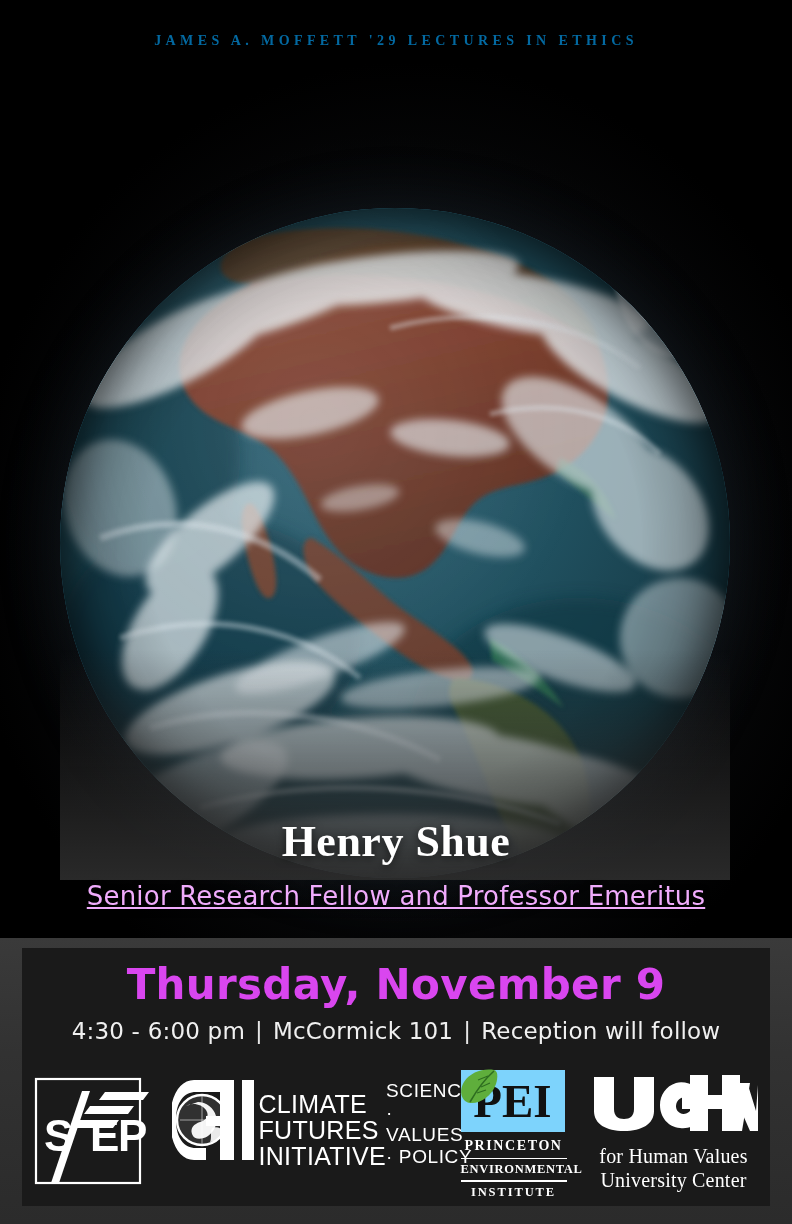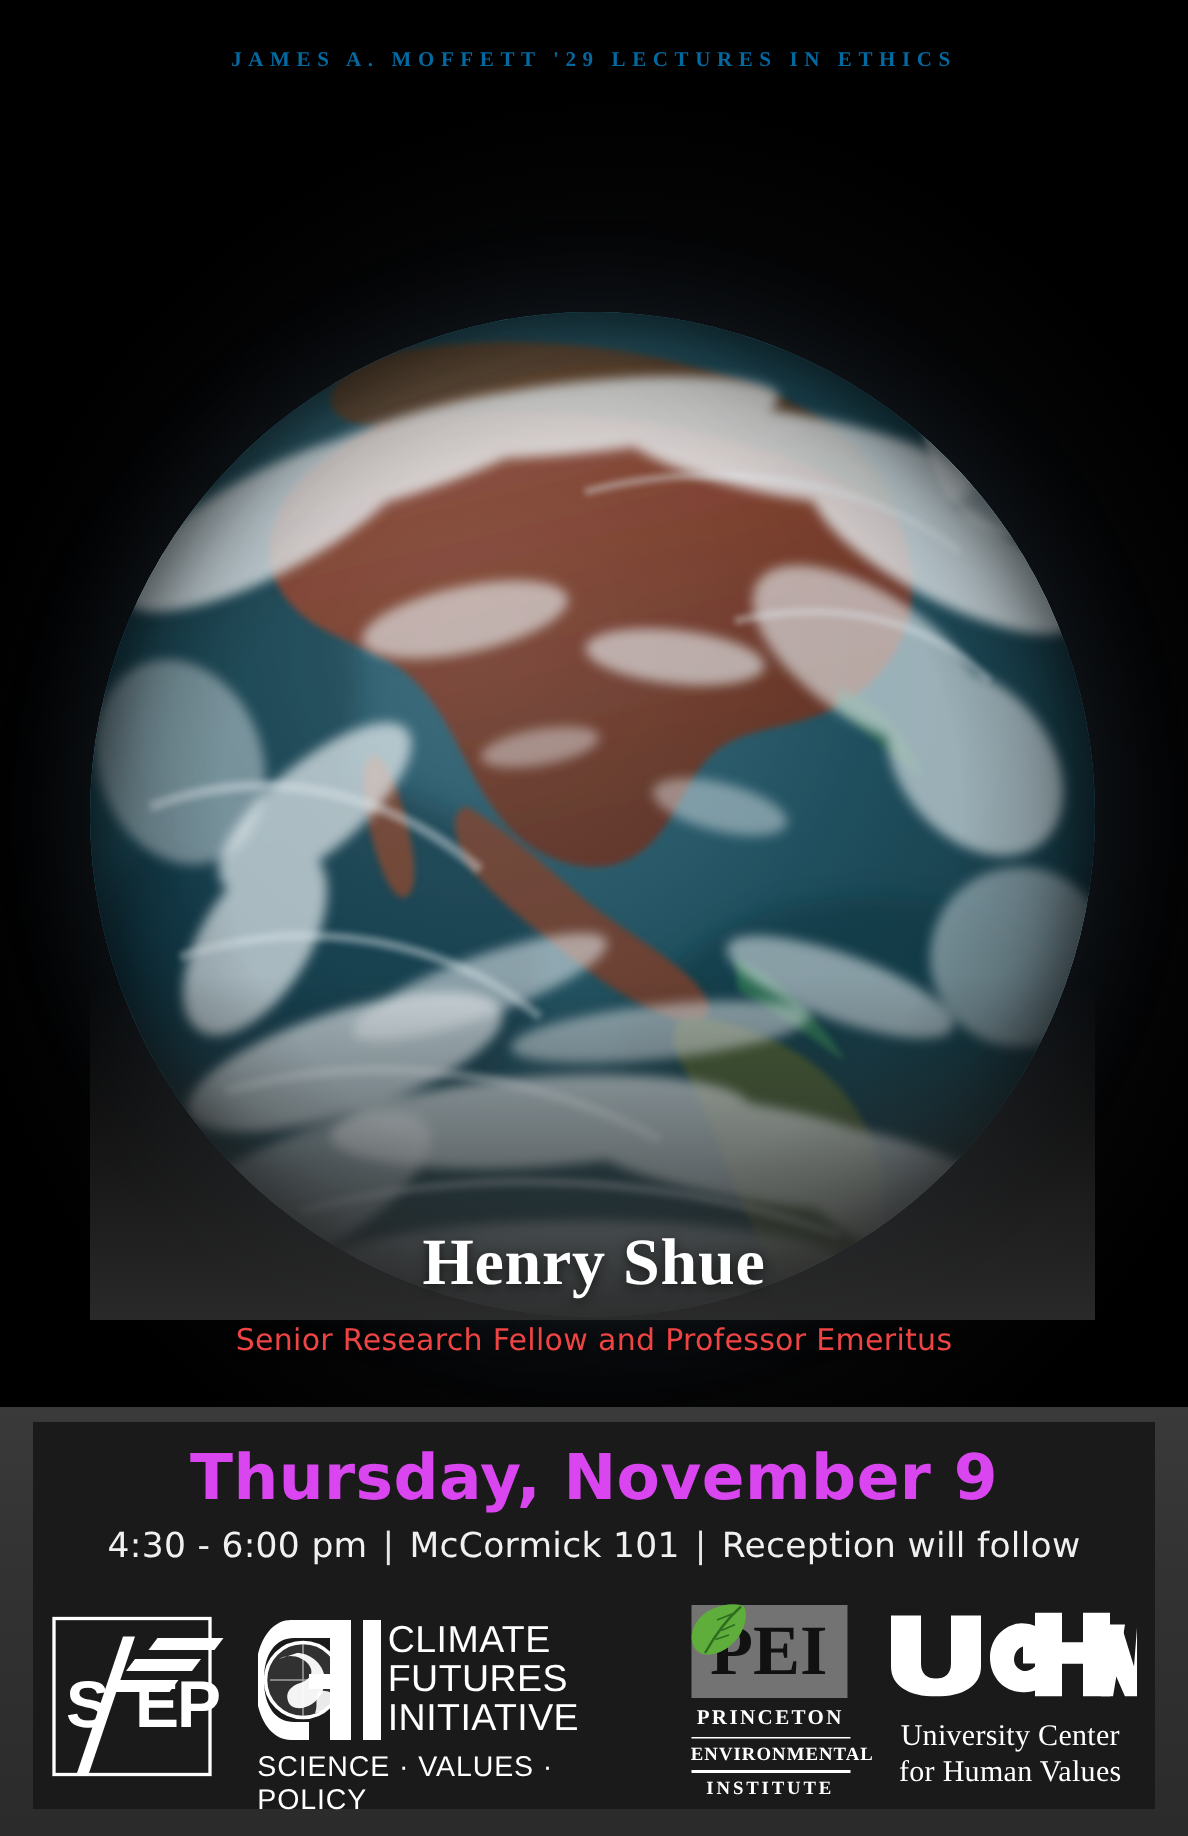--- a/index.html
+++ b/index.html
@@ -130,26 +130,27 @@
   }
   .speaker-name {
     color: #ffffff;
     font-family: Liberation Serif, serif;
     font-weight: bold;
     font-size: 44px;
     letter-spacing: 0.5px;
     text-shadow: 0 2px 8px rgba(0,0,0,0.6);
   }
   .speaker-line {
-    color: #ef4444;
+    color: #f0abfc;
     font-family: "DejaVu Sans", sans-serif;
-    font-size: 20px;
+    font-size: 26px;
     letter-spacing: 0.2px;
     margin-top: 14px;
     text-shadow: 0 1px 6px rgba(0,0,0,0.7);
+    text-decoration: underline;
   }
   .speaker-line.second { margin-top: 12px; }
 
   
   .panel-frame {
     position: absolute;
     left: 0; right: 0;
     top: 938px;
     bottom: 0;
     background: linear-gradient(to bottom, #3a3a3a 0%, #323232 40%, #2b2b2b 100%);
@@ -196,38 +197,38 @@
     height: 136px;
     display: flex;
     align-items: center;
     justify-content: space-around;
   }
   .logo { position: relative; }
 
   
   .logo-step { width: 118px; height: 112px; }
   
-  .logo-cfi { width: 262px; height: 110px; display:flex; flex-direction:column; }
+  .logo-cfi { width: 262px; height: 110px; display:flex; }
   .cfi-top { display:flex; align-items:stretch; }
   .cfi-mark { width: 86px; height: 88px; flex:none; }
   .cfi-words {
     display:flex; flex-direction:column; justify-content:center;
     color:#fff; font-family:"Liberation Sans", sans-serif;
     font-weight:500; font-size:25px; line-height:1.03; letter-spacing:0.3px;
     margin-left: 1px;
   }
   .cfi-tag {
     color:#fff; font-family:"Liberation Sans", sans-serif;
     font-size:19px; letter-spacing:0.6px; 
     margin-top:4px;
   }
   
   .logo-pei { width: 112px; height: 122px; position:relative; }
   .pei-box {
-    width: 104px; height: 62px; background:#737373;
+    width: 104px; height: 62px; background:#7dd3fc;
     display:flex; align-items:center; justify-content:center;
     margin-left: 6px;
   }
   .pei-letters {
     font-family:"Liberation Serif", serif; font-weight:bold;
     font-size:47px; color:#111; letter-spacing:0px; line-height:1;
   }
   .pei-leaf { position:absolute; left:-1px; top:-4px; width:46px; height:40px; }
   .pei-sub { margin-top:5px; text-align:center; margin-left:6px; }
   .pei-sub .l {
@@ -464,19 +465,19 @@
                  C89,23 94,21 98,23 Z" fill="#ffffff"></path>
 
         <path d="M100,0 L118,0 L118,20 L132,20 L132,0 L150,0 L150,56 L132,56 L132,34 L118,34 L118,56 L100,56 Z" fill="#ffffff"></path>
 
         <rect x="92" y="20" width="40" height="14" fill="#ffffff"></rect>
 
         <path d="M140,10 L158,10 L166,36 L168,10 L168,56 L160,56 L146,24 Z" fill="#ffffff"></path>
         <path d="M142,8 L160,8 L152,56 L144,56 Z" fill="#ffffff"></path>
       </svg>
       <div class="uchv-sub">
+        <div>for Human Values</div>
         <div>University Center</div>
-        <div>for Human Values</div>
       </div>
     </div>
 
   </div>
 </div>
 
 </body></html>

